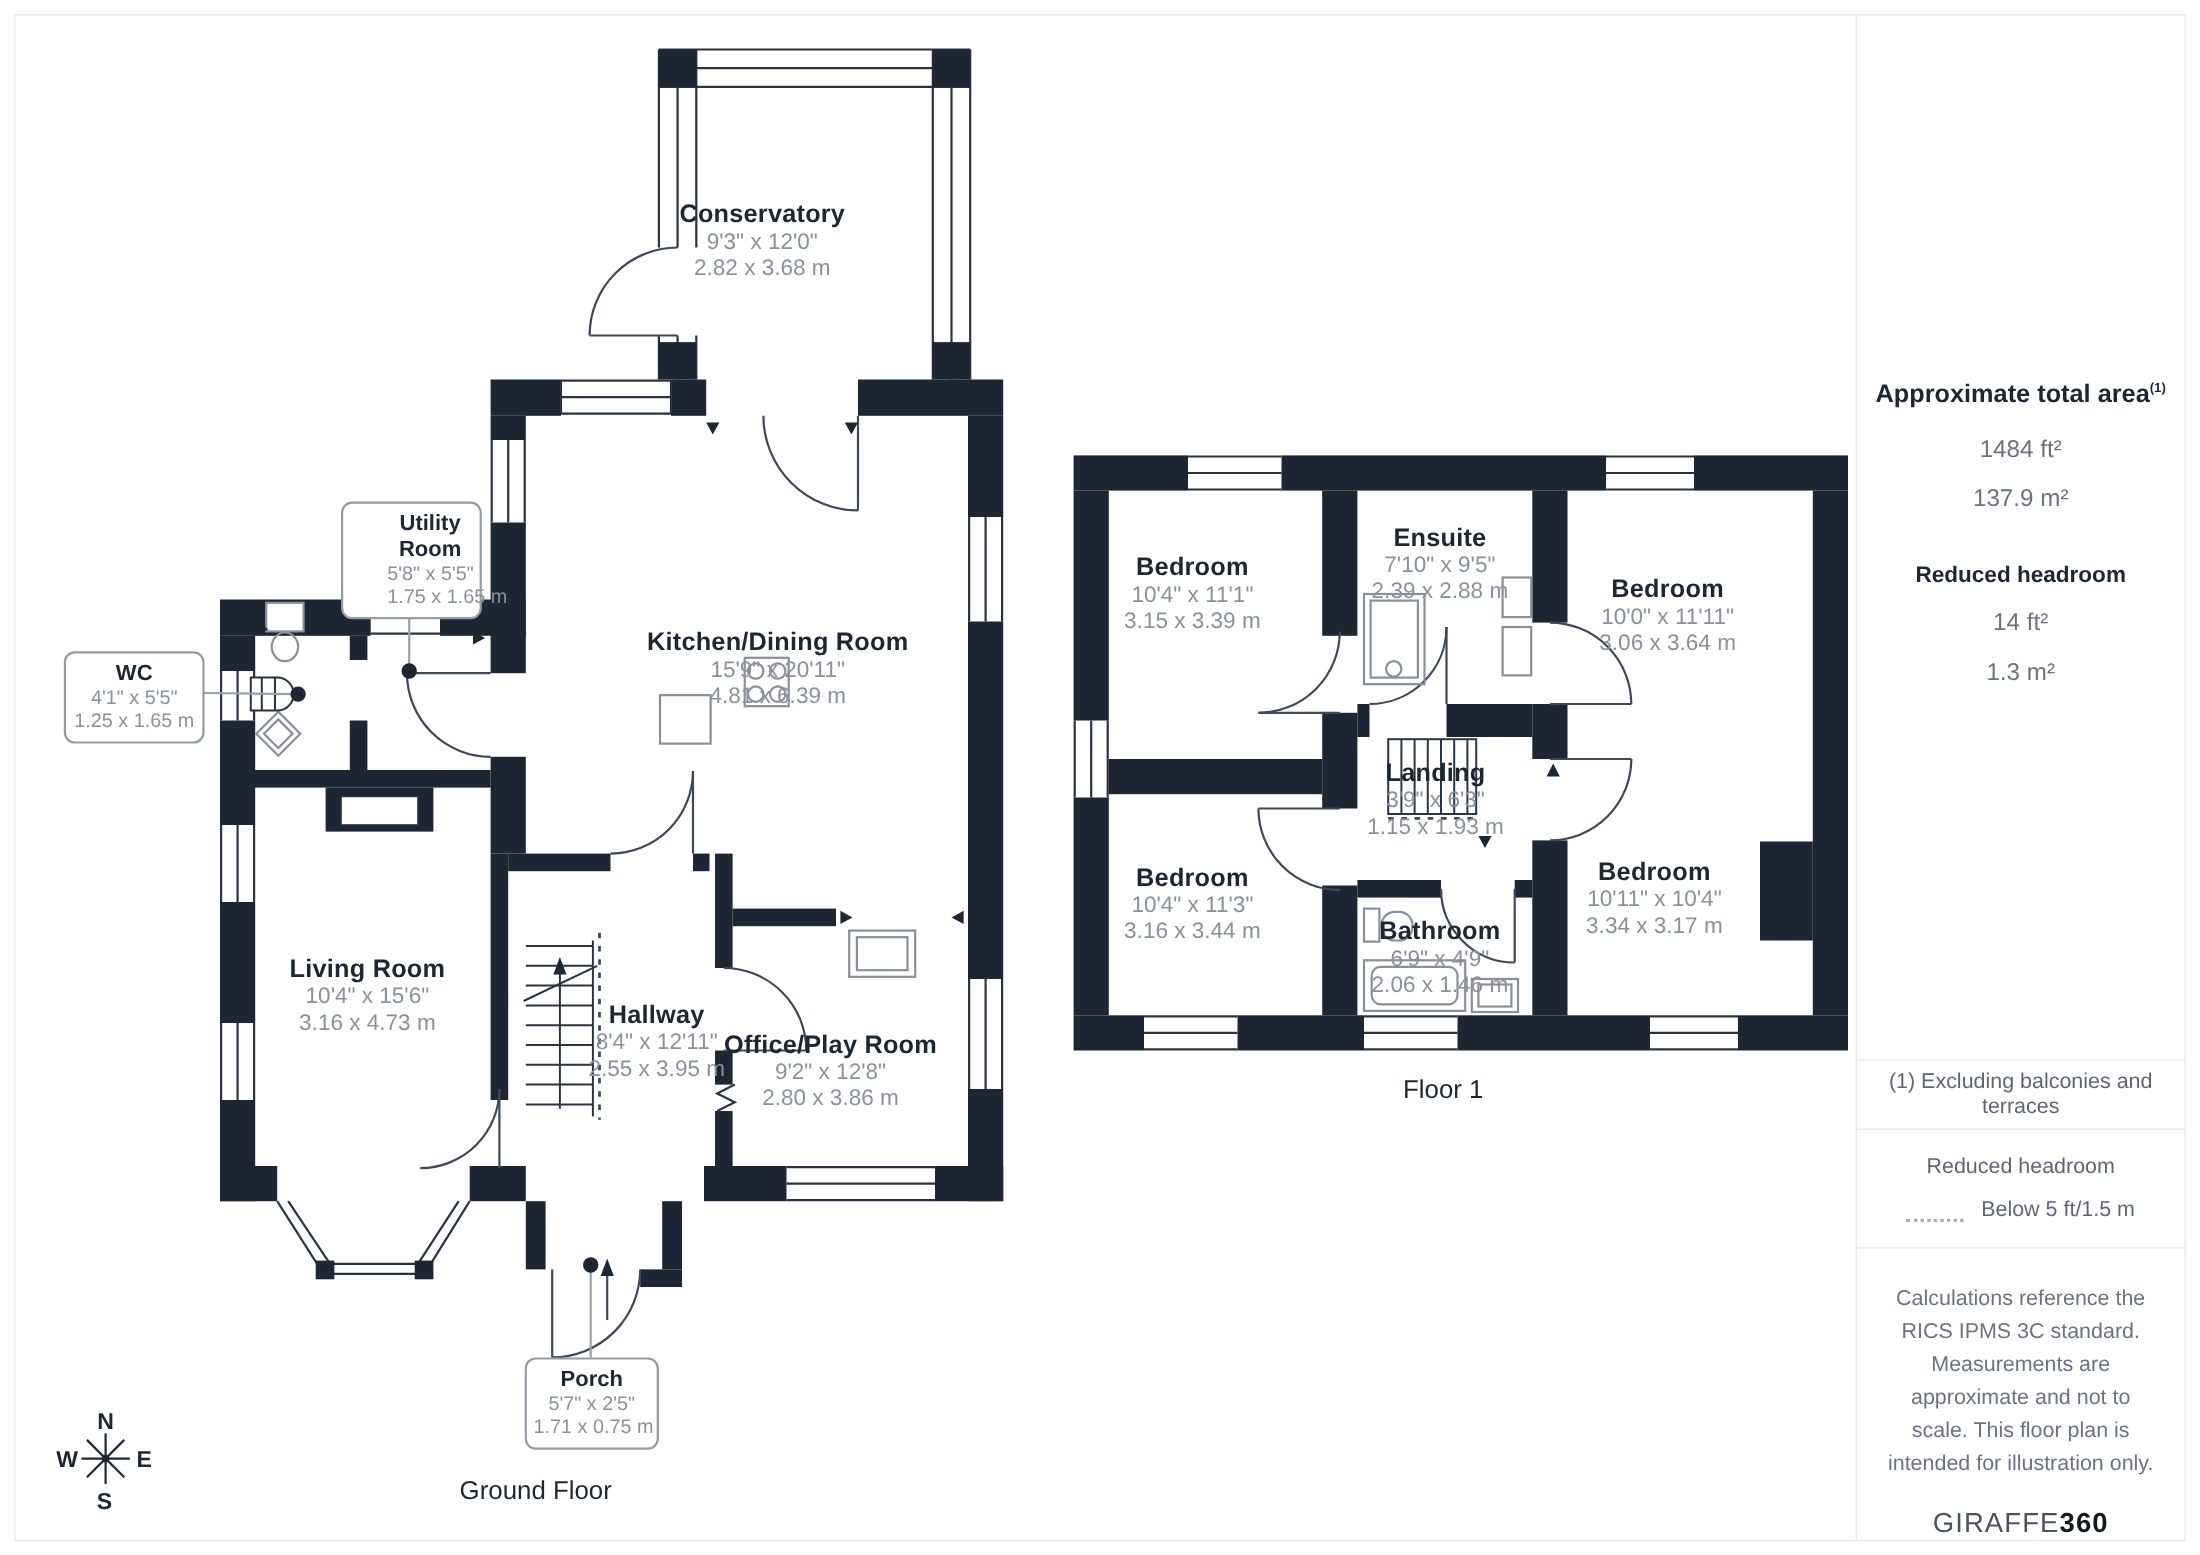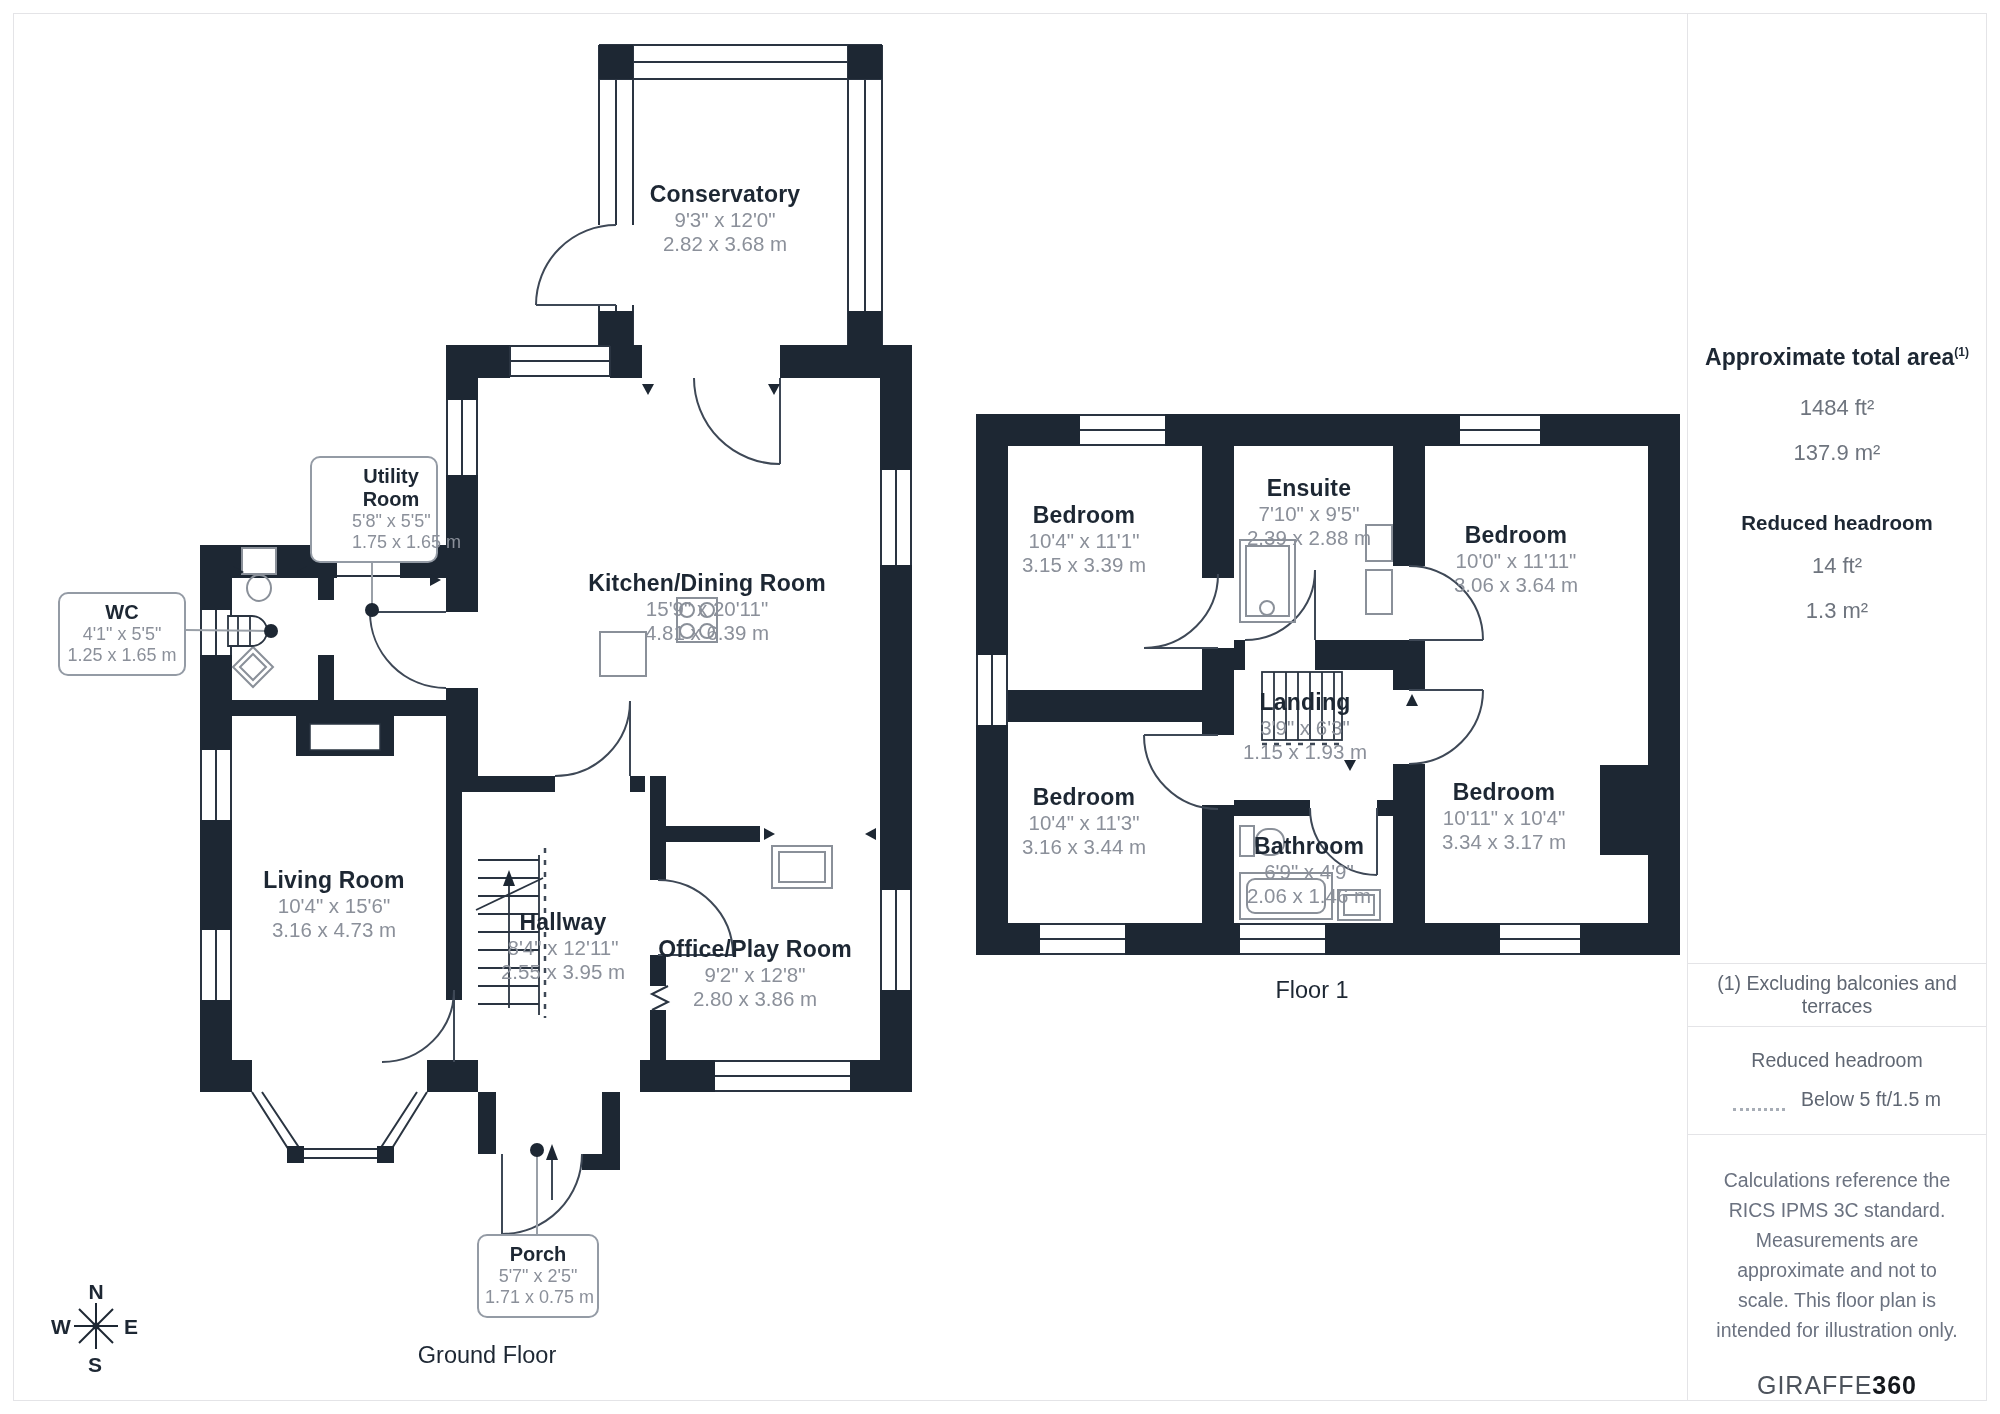--- a/index.html
+++ b/index.html
@@ -324,36 +324,36 @@
       <circle cx="96" cy="1326" r="3.5" fill="#1d2733"></circle>
       <g font-family="Liberation Sans, sans-serif" font-size="21" font-weight="bold" fill="#1d2733" text-anchor="middle">
         <text x="96" y="1299">N</text>
         <text x="95" y="1372">S</text>
         <text x="61" y="1334">W</text>
         <text x="131" y="1334">E</text>
       </g>
     </g>
   </svg>
 
-  <div class="room-label" style="left:725px;top:181px;">
+  <div class="room-label" style="left:693px;top:181px;">
     <div class="t">Conservatory</div>
     <div class="d">9'3" x 12'0"</div>
     <div class="d">2.82 x 3.68 m</div>
   </div>
   <div class="room-label" style="left:707px;top:570px;">
     <div class="t">Kitchen/Dining Room</div>
     <div class="d">15'9" x 20'11"</div>
     <div class="d">4.81 x 6.39 m</div>
   </div>
   <div class="room-label" style="left:334px;top:867px;">
     <div class="t">Living Room</div>
     <div class="d">10'4" x 15'6"</div>
     <div class="d">3.16 x 4.73 m</div>
   </div>
-  <div class="room-label" style="left:563px;top:909px;">
+  <div class="room-label" style="left:597px;top:909px;">
     <div class="t">Hallway</div>
     <div class="d">8'4" x 12'11"</div>
     <div class="d">2.55 x 3.95 m</div>
   </div>
   <div class="room-label" style="left:755px;top:936px;">
     <div class="t">Office/Play Room</div>
     <div class="d">9'2" x 12'8"</div>
     <div class="d">2.80 x 3.86 m</div>
   </div>
 

